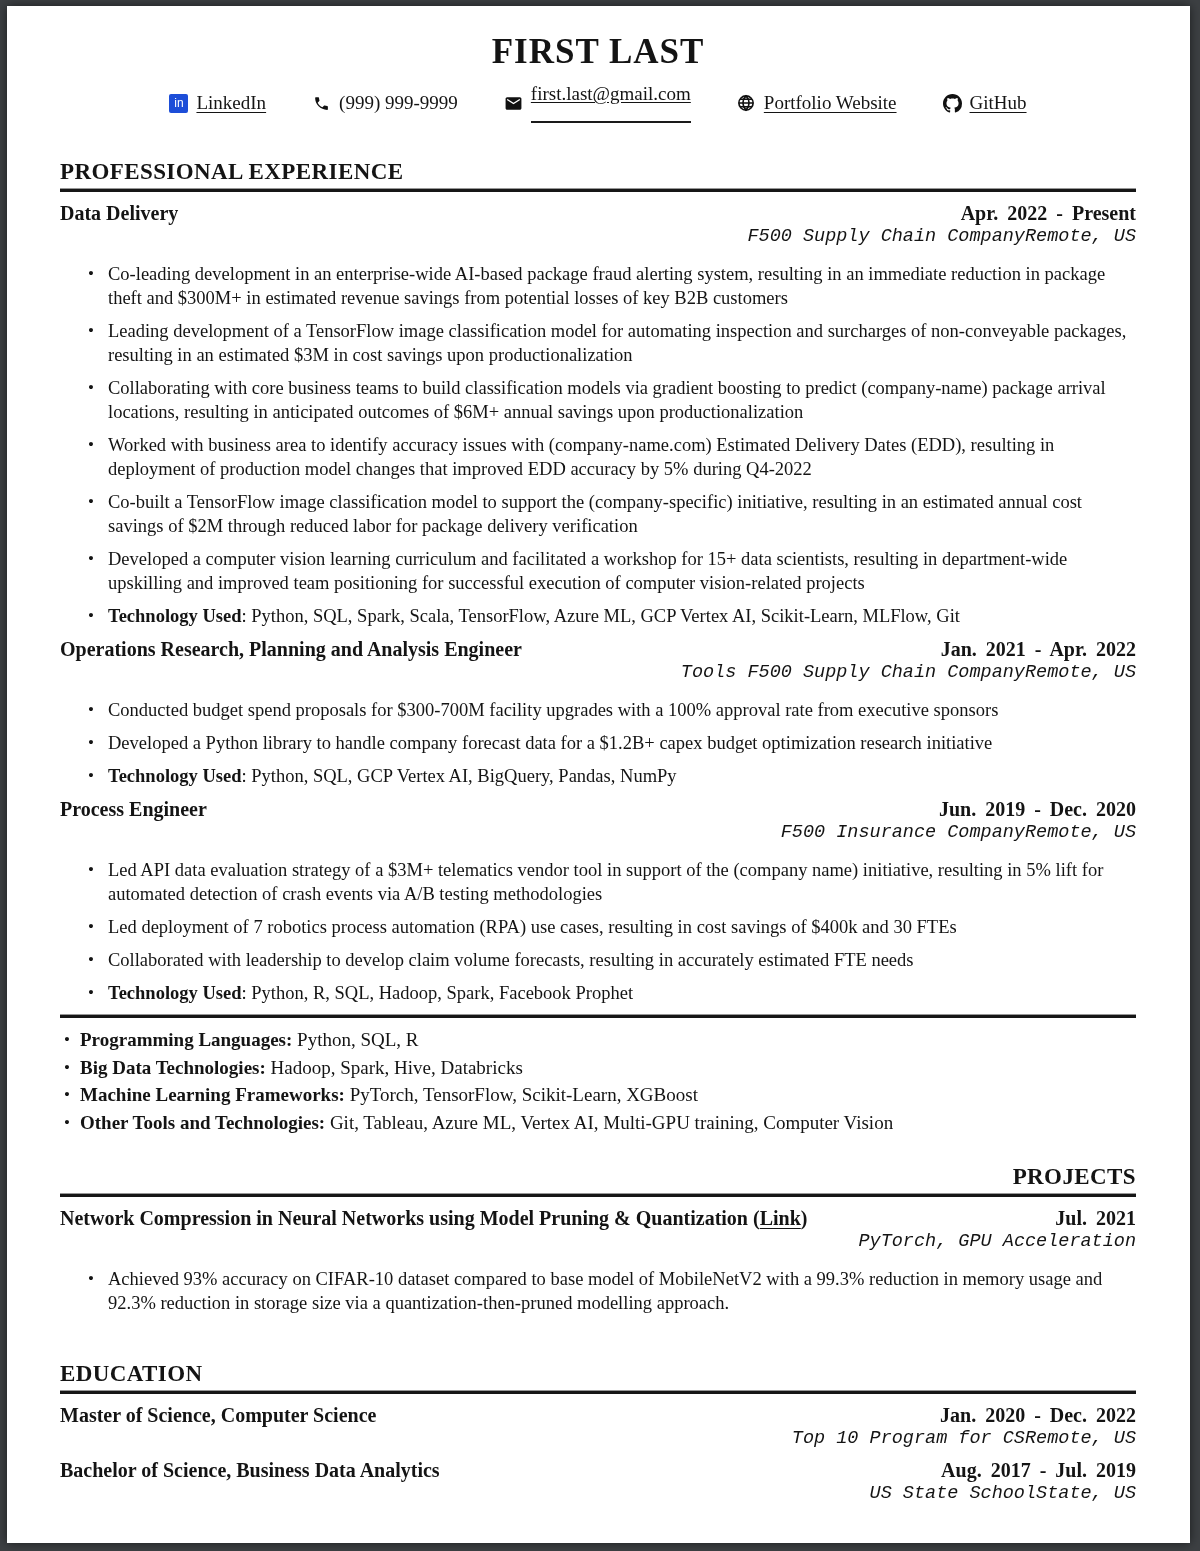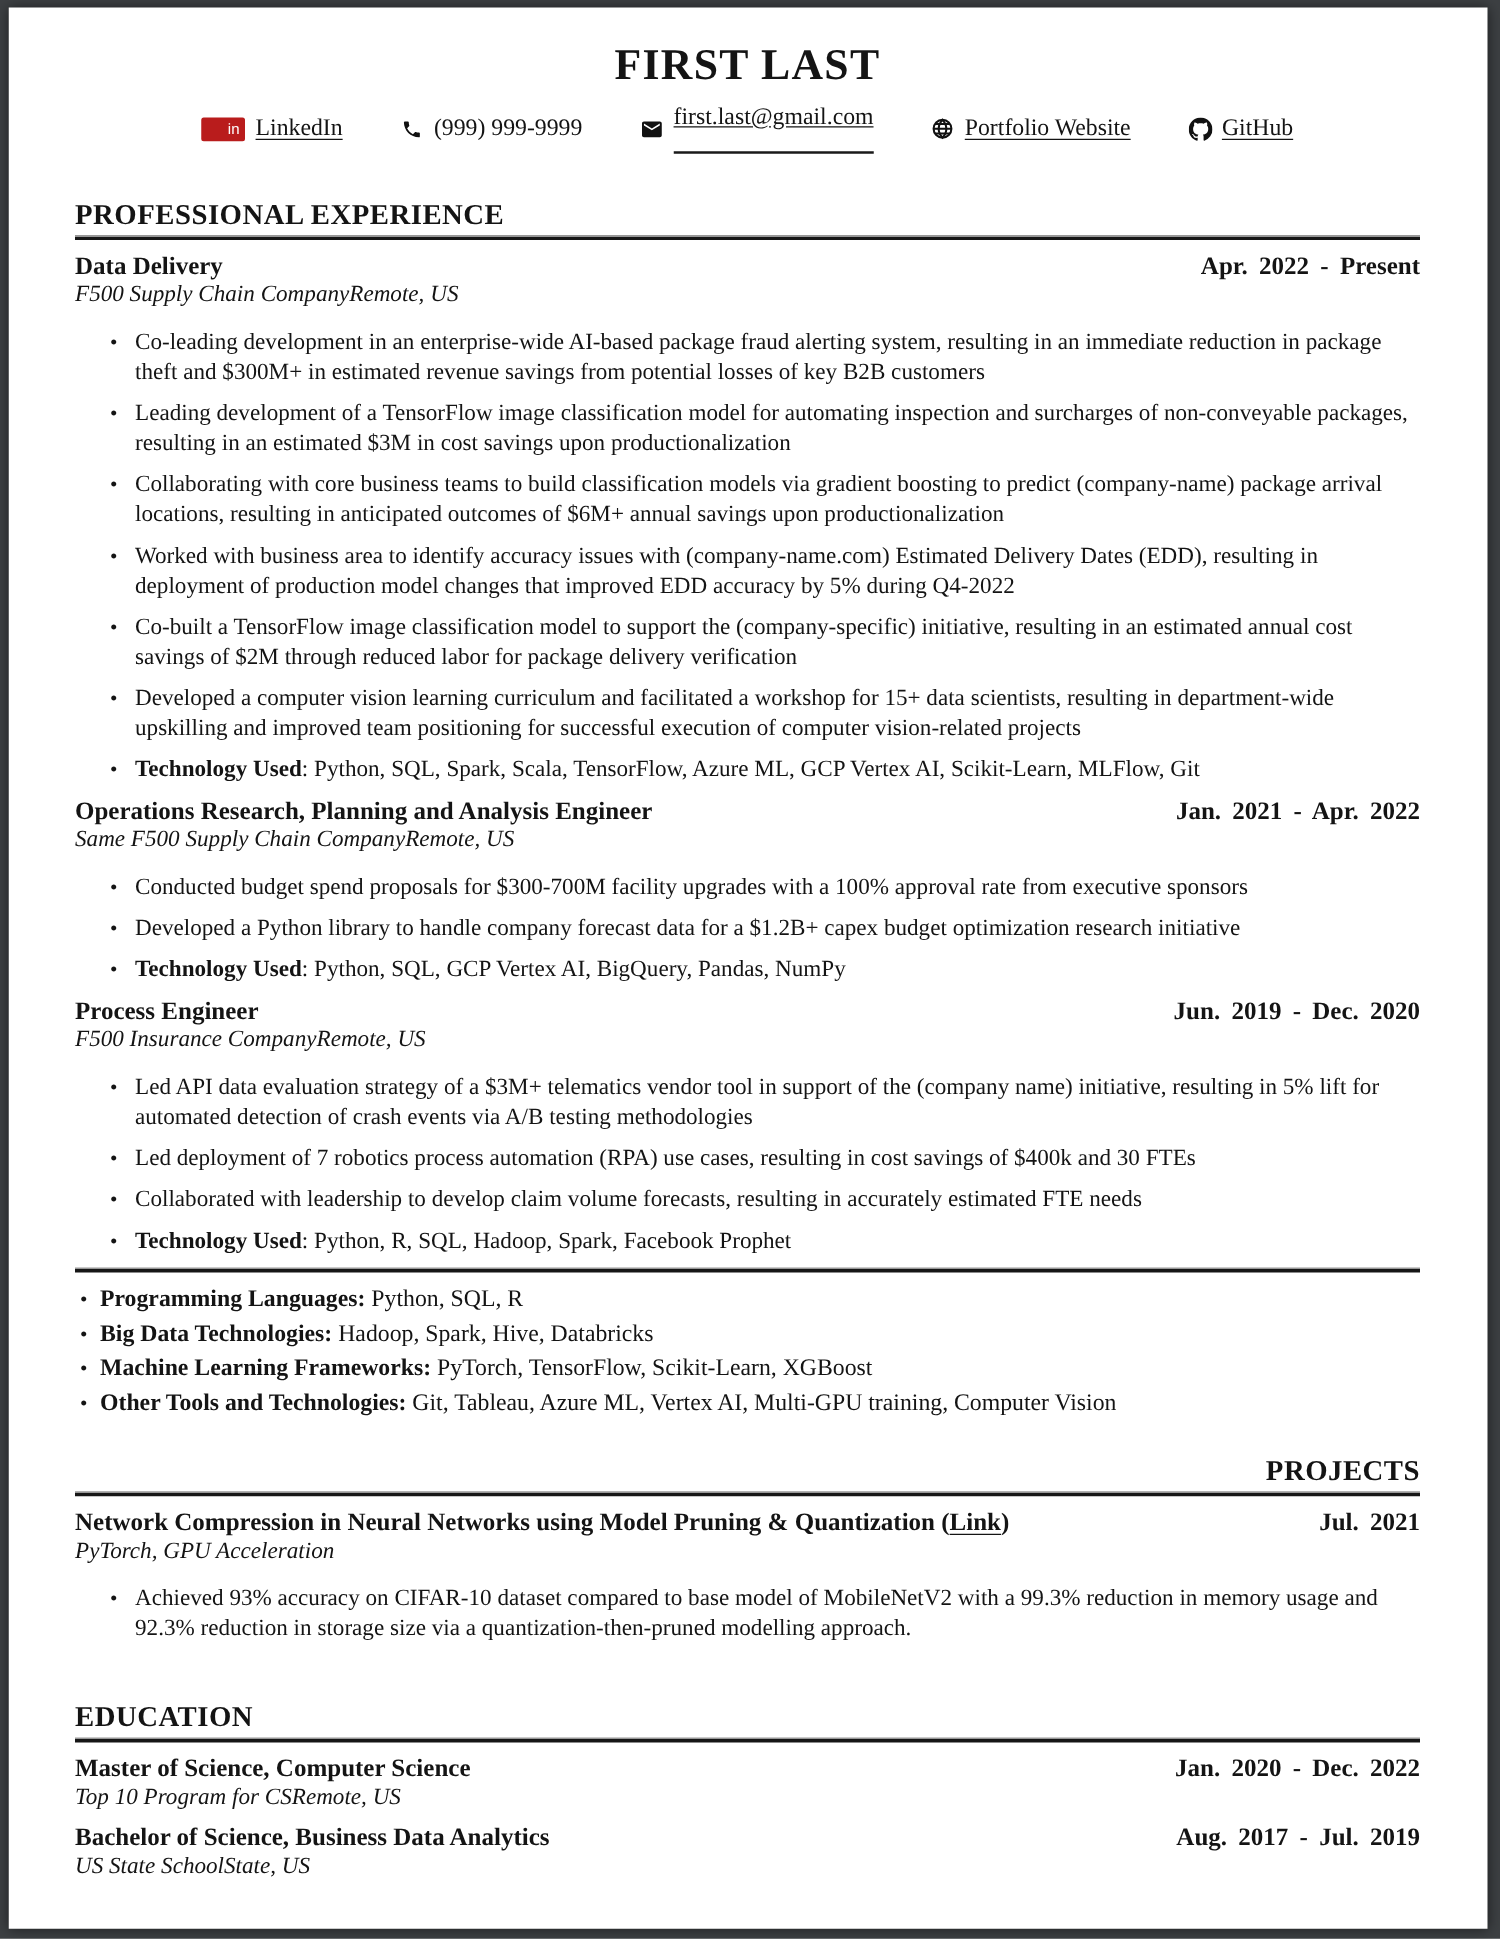--- a/index.html
+++ b/index.html
@@ -24,39 +24,39 @@
     margin:0; text-align:center;
     font-size:35px; font-weight:bold; letter-spacing:1px;
   }
   .contact-row {
     display:flex; justify-content:center; align-items:center;
     gap:46px; margin-top:11px; font-size:19px;
   }
   .contact { display:flex; align-items:center; gap:8px; white-space:nowrap; }
   .contact .icn { display:inline-flex; width:19px; height:19px; align-items:center; justify-content:center; flex:none; }
   .li-badge {
-    width:19px; height:19px; background:#b91c1c; color:#fff; border-radius:2px;
+    width:19px; height:19px; background:#1d4ed8; color:#fff; border-radius:2px;
     font-family:"Liberation Sans",sans-serif; font-size:12px; font-weight:normal;
-    display:inline-flex; align-items:center; justify-content:center; line-height:1;padding-left:16px;
+    display:inline-flex; align-items:center; justify-content:center; line-height:1;
   }
   .u { text-decoration:underline; text-underline-offset:3px; text-decoration-thickness:1.4px; }
   .u-thick { text-decoration:underline; text-underline-offset:2px; border-bottom:2.6px solid #1a1a1a; padding-bottom:16px; }
   
   .section-heading { font-size:23px; font-weight:bold; letter-spacing:0.4px; }
   .rule { height:4px; margin-top:3px;
     background:linear-gradient(#979797 0,#979797 34%,#161616 34%,#161616 100%); }
   .mt-exp  { margin-top:36px; }
   .mt-skl  { margin-top:26px; }
   .mt-prj  { margin-top:30px;text-align:right; }
   .mt-edu  { margin-top:46px; }
   
   .row-head { display:flex; justify-content:space-between; align-items:baseline;
     font-weight:bold; font-size:20px; margin-top:10px; }
-  .row-sub { display:flex; justify-content:flex-start;
-    font-style:italic; font-size:18.5px; margin-top:1px; }
+  .row-sub { display:flex; justify-content:flex-end;
+    font-style:italic; font-size:18.5px; margin-top:1px;font-family:Liberation Mono, monospace; }
   .dates { word-spacing:4px; }
   
   .bullets { margin:15px 0 8px 28px; }
   .bullet { display:flex; margin-bottom:9px; font-size:18.5px; line-height:24px; }
   .bullet::before { content:"\2022"; width:20px; flex:none; font-size:17px; }
   .b { font-weight:bold; }
   
   .skills-list { margin:10px 0 0 4px; }
   .skills-list .bullet { margin-bottom:4px; font-size:19px; line-height:23.5px; }
   .skills-list .bullet::before { width:16px; }
@@ -143,21 +143,21 @@
     <div class="bullet">
         <span><span class="b">Technology Used</span><span>: Python, SQL, Spark, Scala, TensorFlow, Azure ML, GCP Vertex AI, Scikit-Learn, MLFlow, Git</span></span>
       </div>
   </div>
 
   <div class="row-head">
     <span>Operations Research, Planning and Analysis Engineer</span>
     <span class="dates">Jan. 2021 - Apr. 2022</span>
   </div>
   <div class="row-sub">
-    <span>Same F500 Supply Chain Company</span>
+    <span>Tools F500 Supply Chain Company</span>
     <span>Remote, US</span>
   </div>
   <div class="bullets">
     <div class="bullet">
         <span><span class="b"></span><span>Conducted budget spend proposals for $300-700M facility upgrades with a 100% approval rate from executive sponsors</span></span>
       </div>
     <div class="bullet">
         <span><span class="b"></span><span>Developed a Python library to handle company forecast data for a $1.2B+ capex budget optimization research initiative</span></span>
       </div>
     <div class="bullet">

